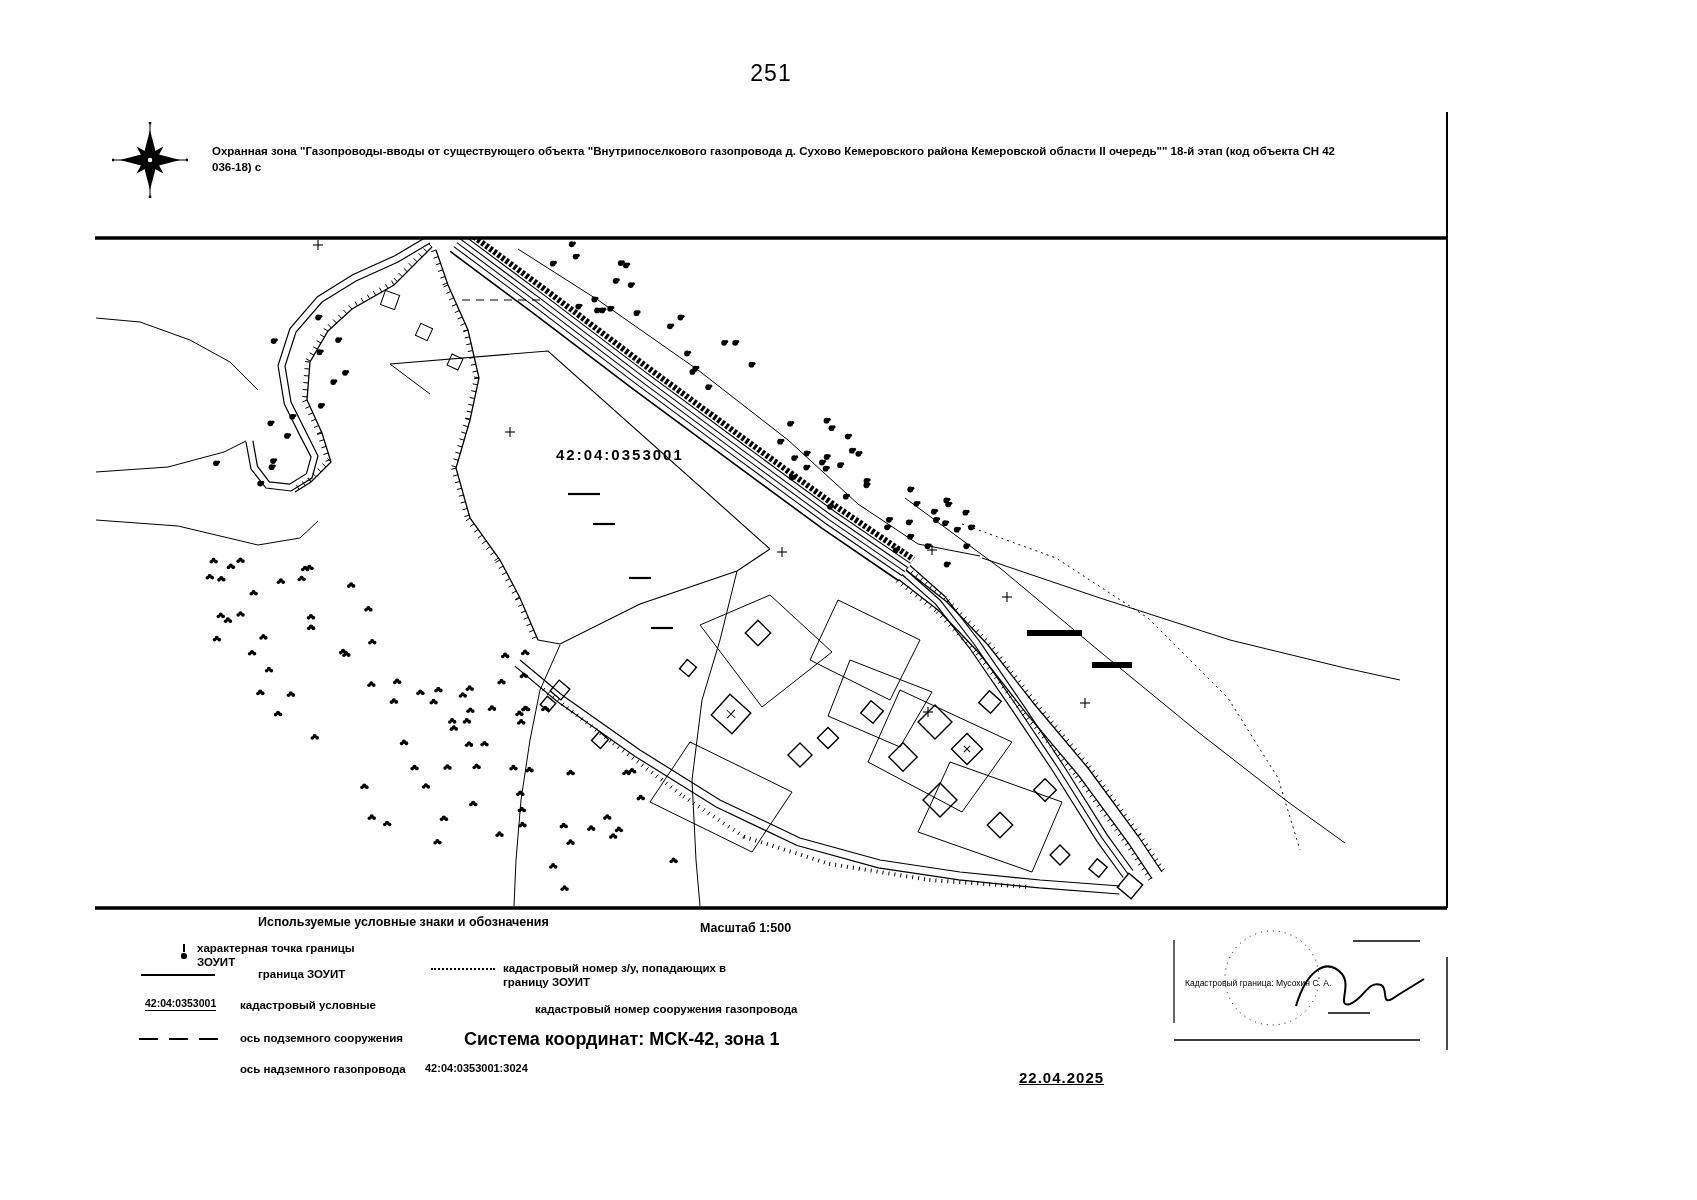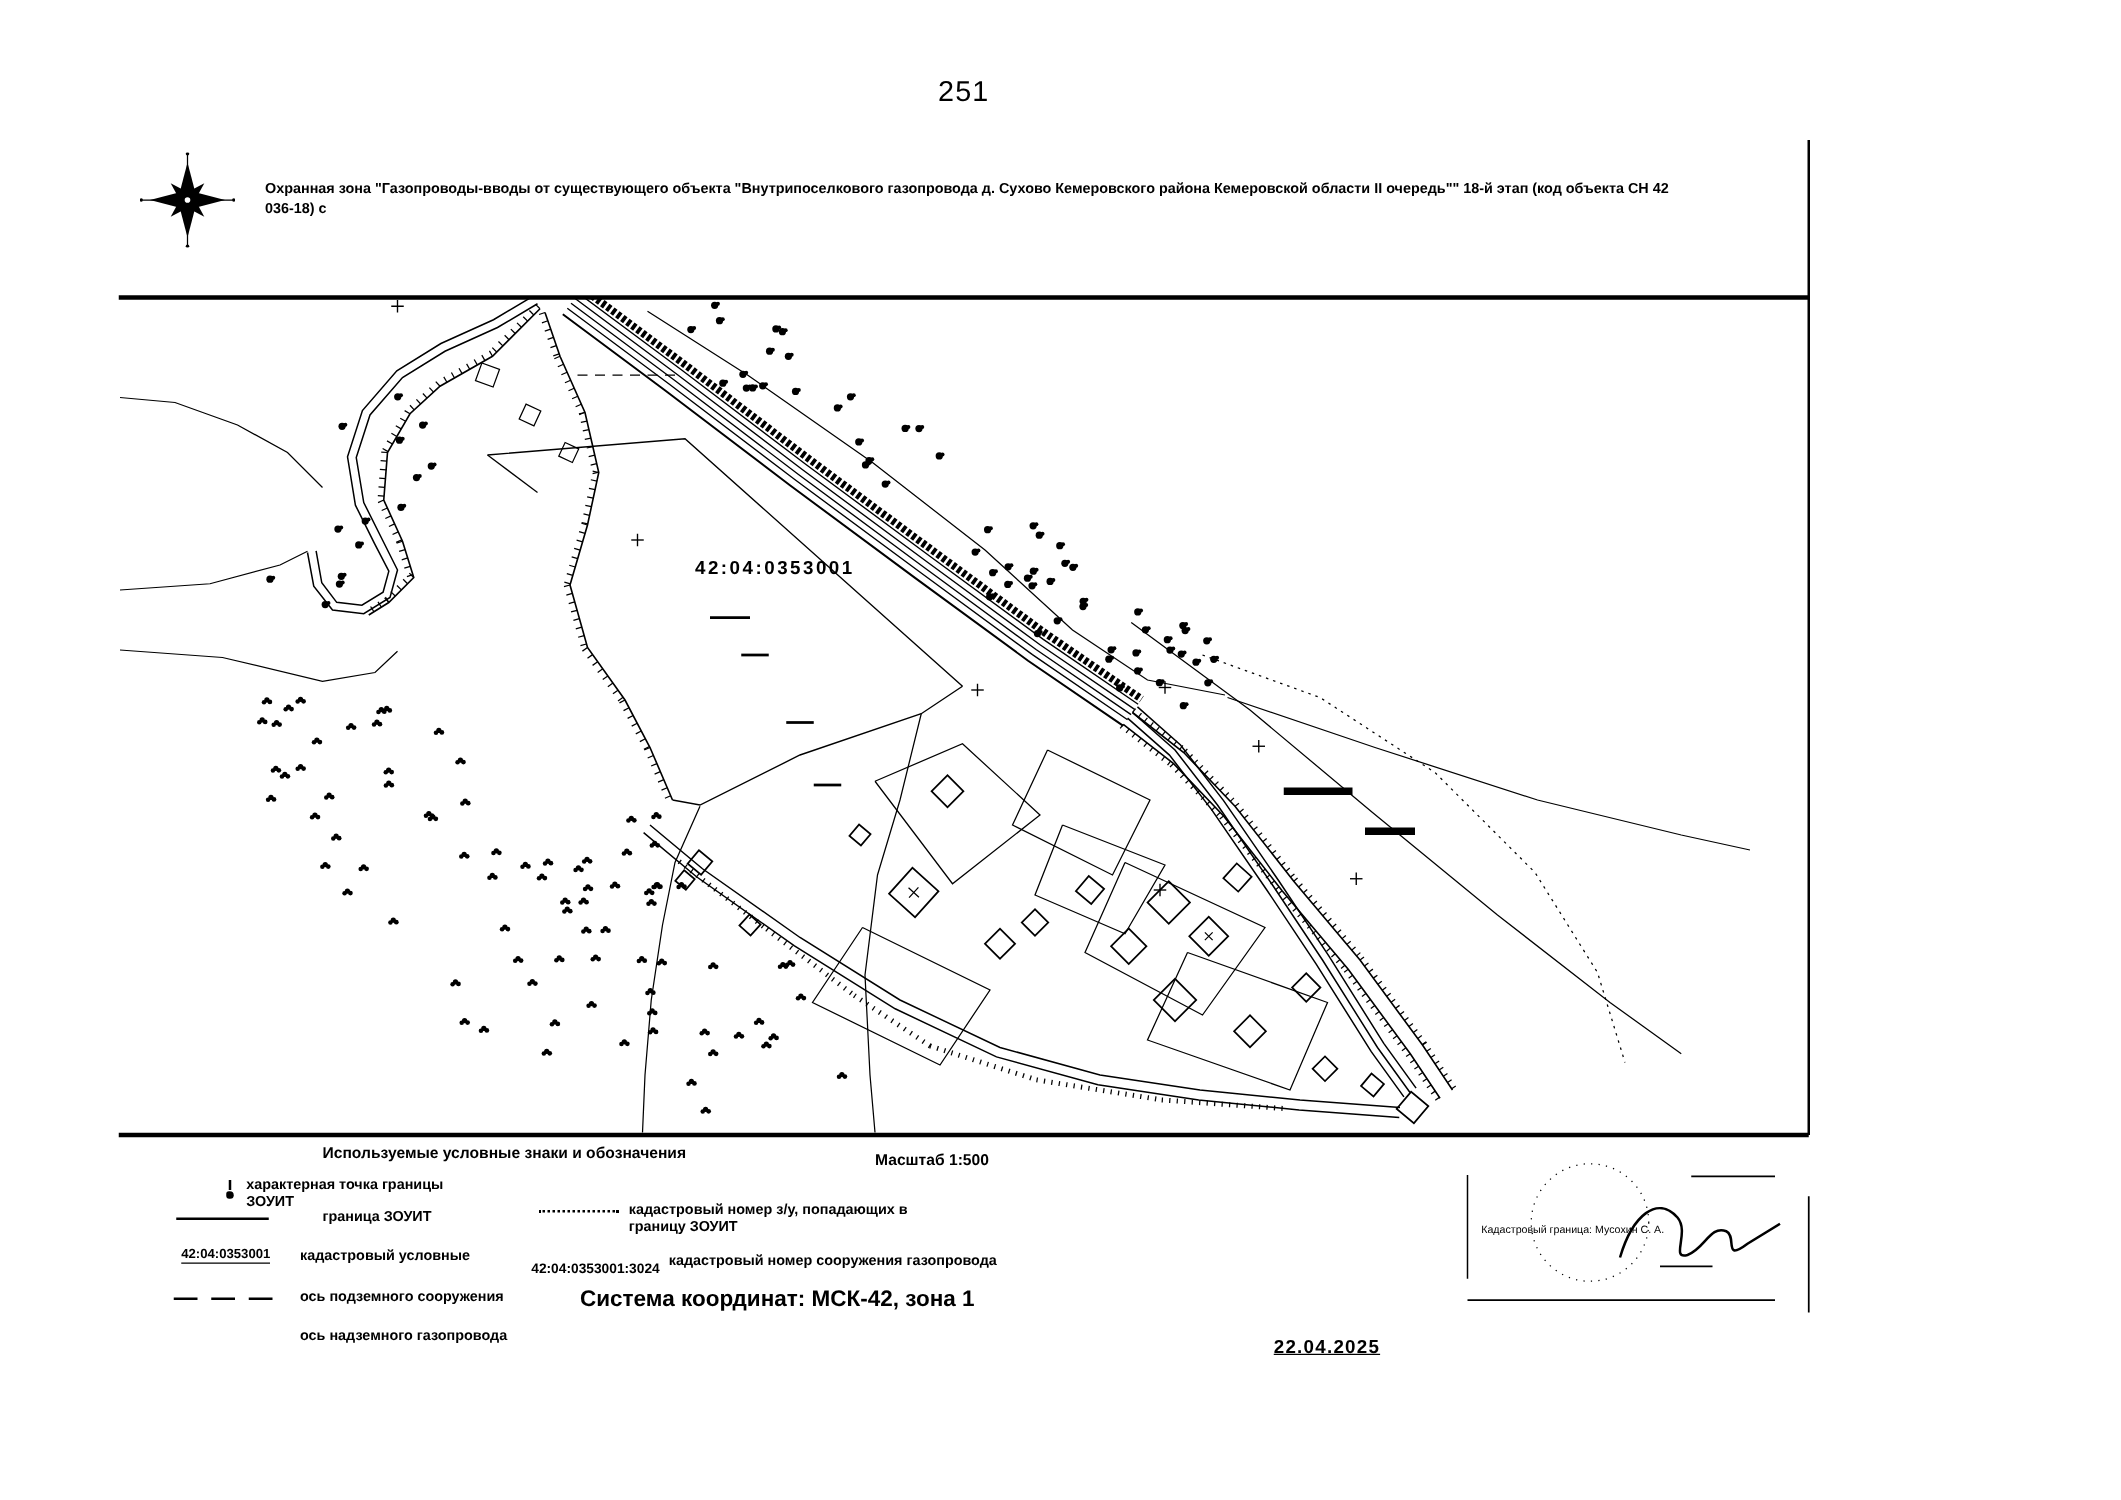--- a/index.html
+++ b/index.html
@@ -973,21 +973,21 @@
       <i></i>
       <i></i>
     </div>
   <div class="abs lbl" style="left:240px;top:1032px;">ось подземного сооружения</div>
 
   <div class="abs lbl" style="left:240px;top:1063px;">ось надземного газопровода</div>
 
   <div class="abs sym-dotted" style="left:431px;top:968px;width:64px;"></div>
   <div class="abs lbl" style="left:503px;top:962px;width:250px;">кадастровый номер з/у, попадающих в границу ЗОУИТ</div>
 
-  <div class="abs cadnum" style="left:425px;top:1009px;">42:04:0353001:3024</div>
+  <div class="abs cadnum" style="left:425px;top:1062px;">42:04:0353001:3024</div>
   <div class="abs lbl" style="left:535px;top:1003px;">кадастровый номер сооружения газопровода</div>
 
   <div class="abs lbl" style="left:464px;top:1033px;font-size:18px;">Система координат: МСК-42, зона 1</div>
 
   <div class="abs engineer">Кадастровый граница: Мусохин С. А.</div>
   <div class="abs date">22.04.2025</div>
 
 </div>
 
 </body></html>

